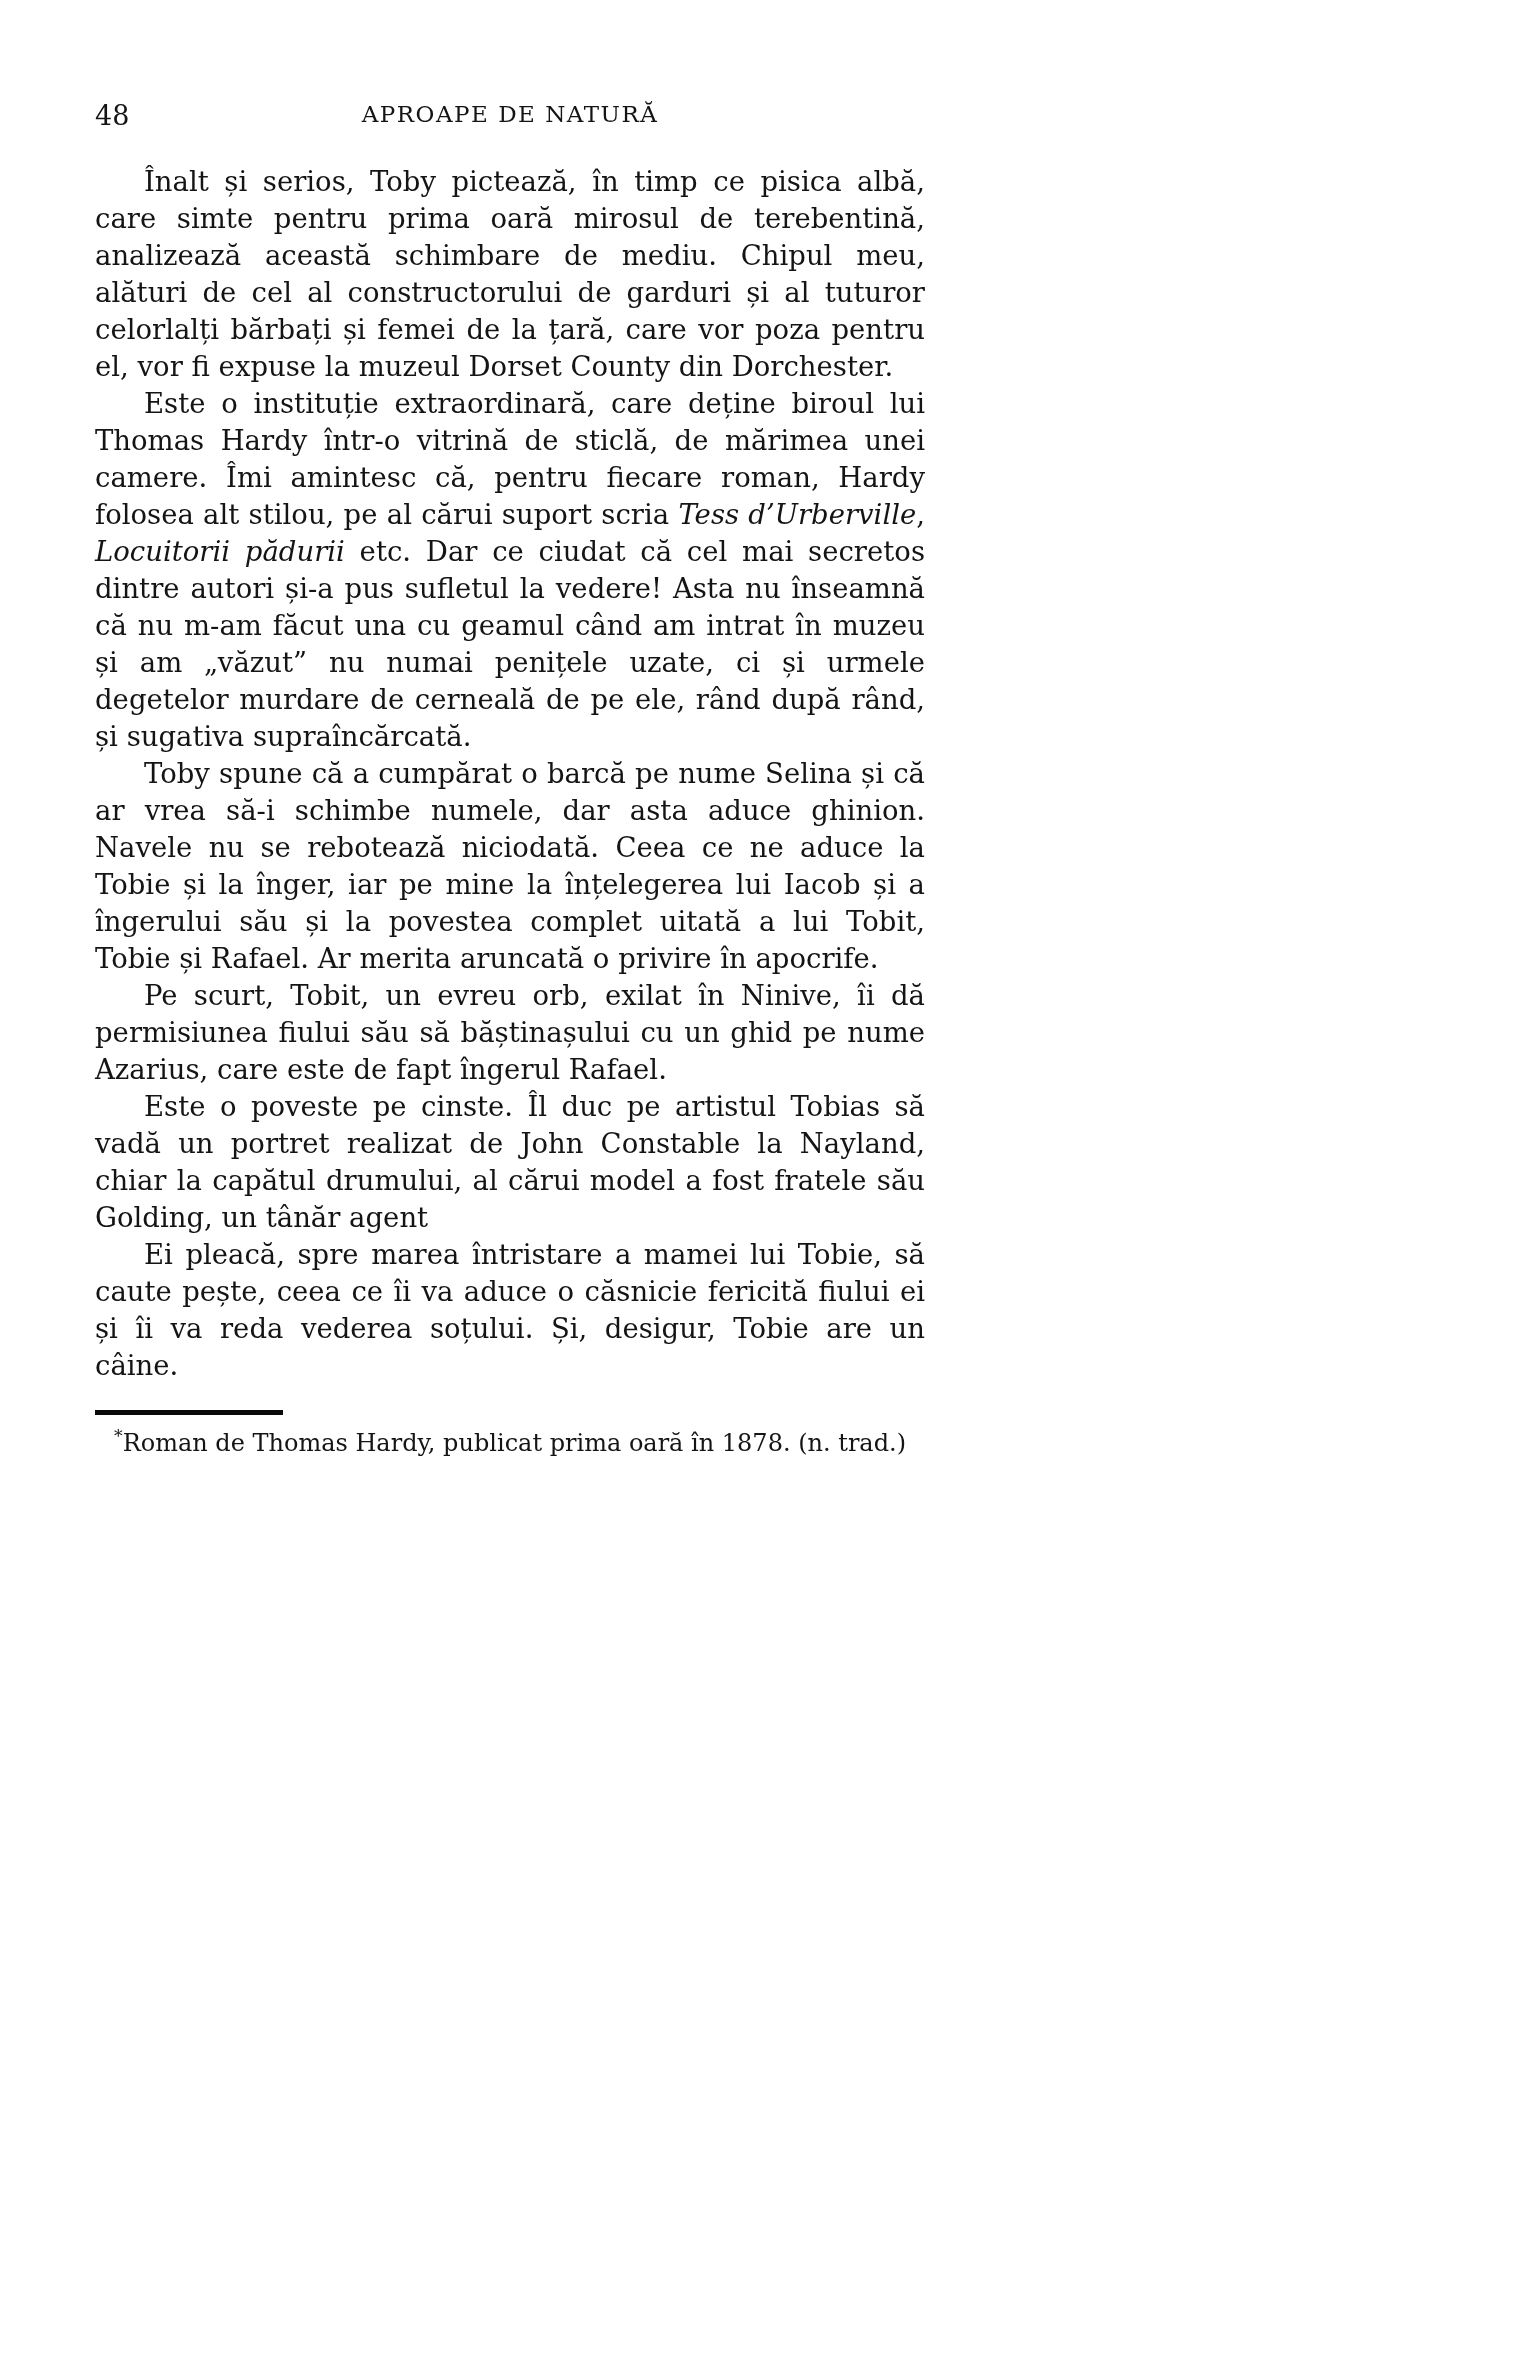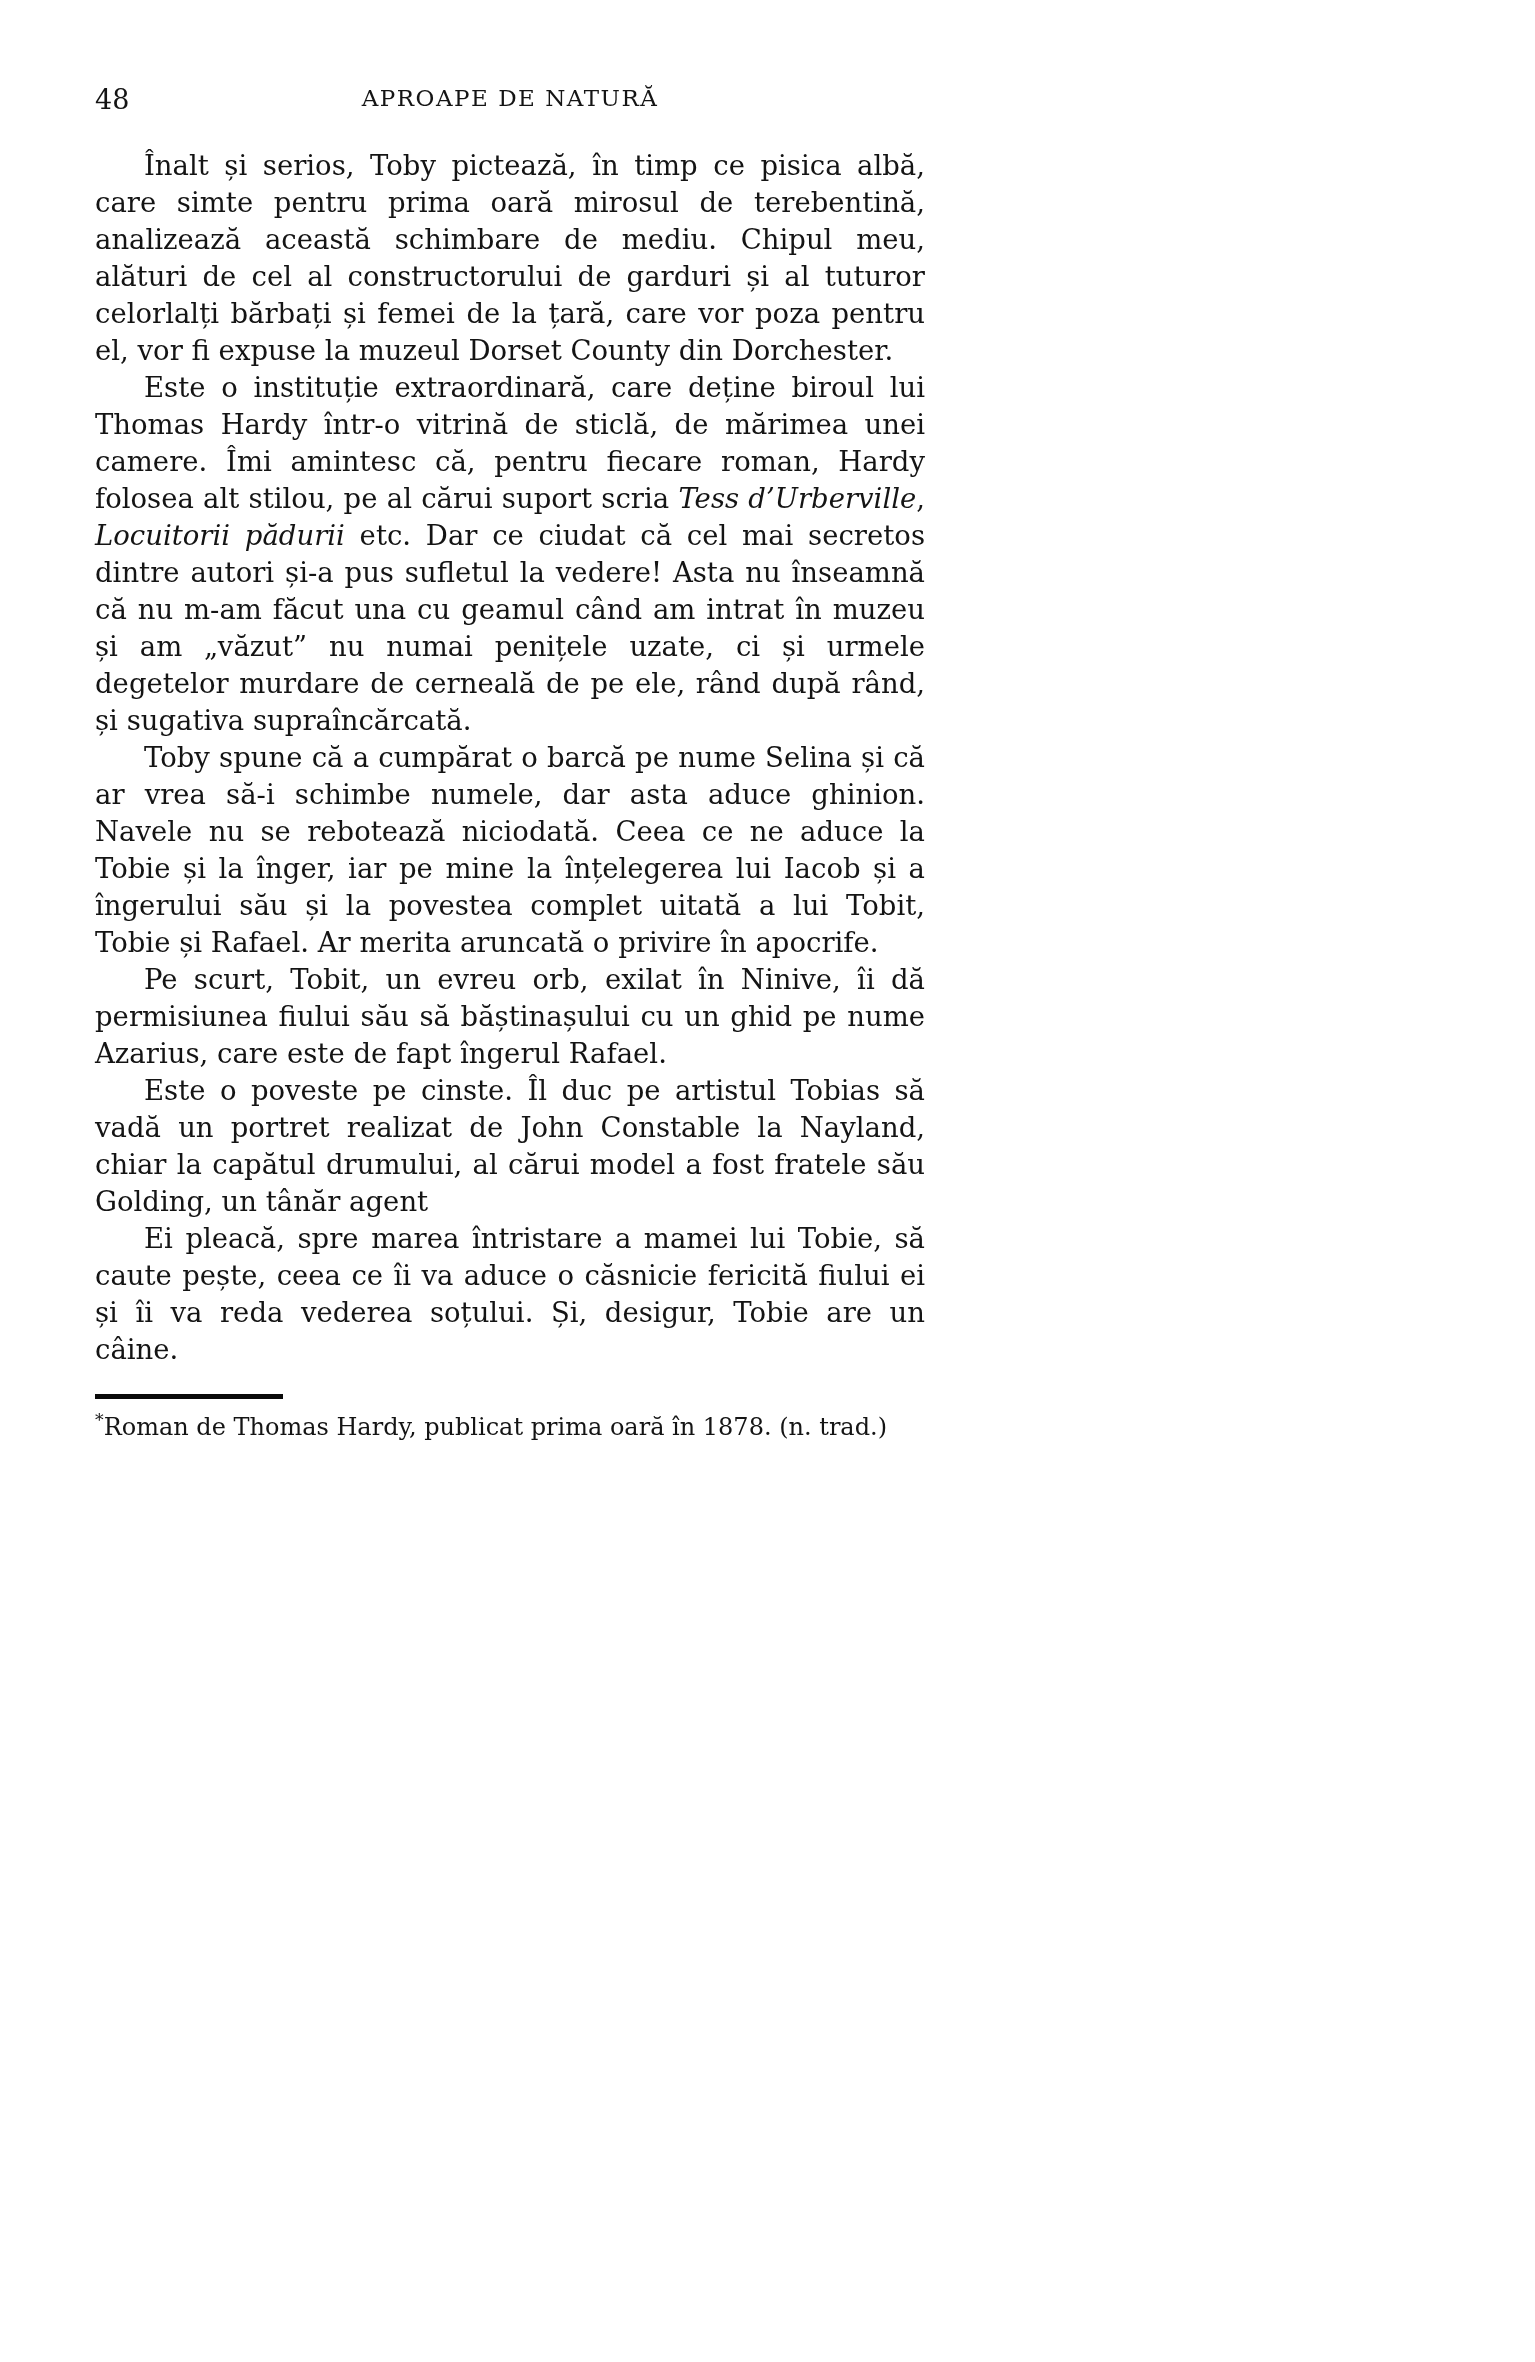--- a/index.html
+++ b/index.html
@@ -20,20 +20,21 @@
   .text-block {
     position: absolute;
     left: 95px;
     top: 84px;
     width: 830px;
   }
   .header-row {
     position: relative;
     height: 36px;
     margin-bottom: 27px;
+    margin-top: 16px;
   }
   .page-number {
     position: absolute;
     left: 0;
     top: 0;
     font-size: 27px;
   }
   .running-head {
     position: absolute;
     left: 0;
@@ -60,20 +61,21 @@
   }
   .footnote-rule {
     width: 188px;
     height: 5px;
     background: #0a0a0a;
     margin: 26px 0 13px 0;
   }
   .footnote-line {
     font-size: 24px;
     line-height: 31px;
+    text-align: center;
   }
 </style>
 </head>
 <body>
 
 <div class="page">
   <div class="text-block">
 
     <div class="header-row">
       <span class="page-number">48</span>

